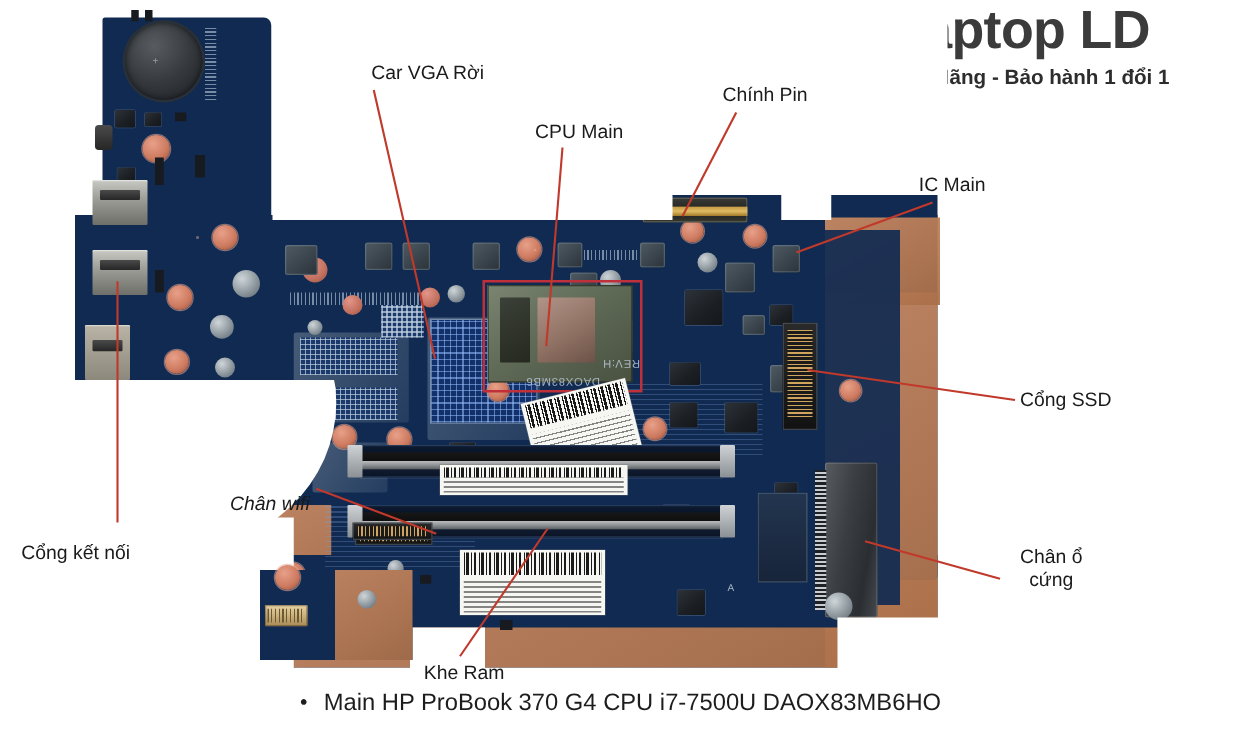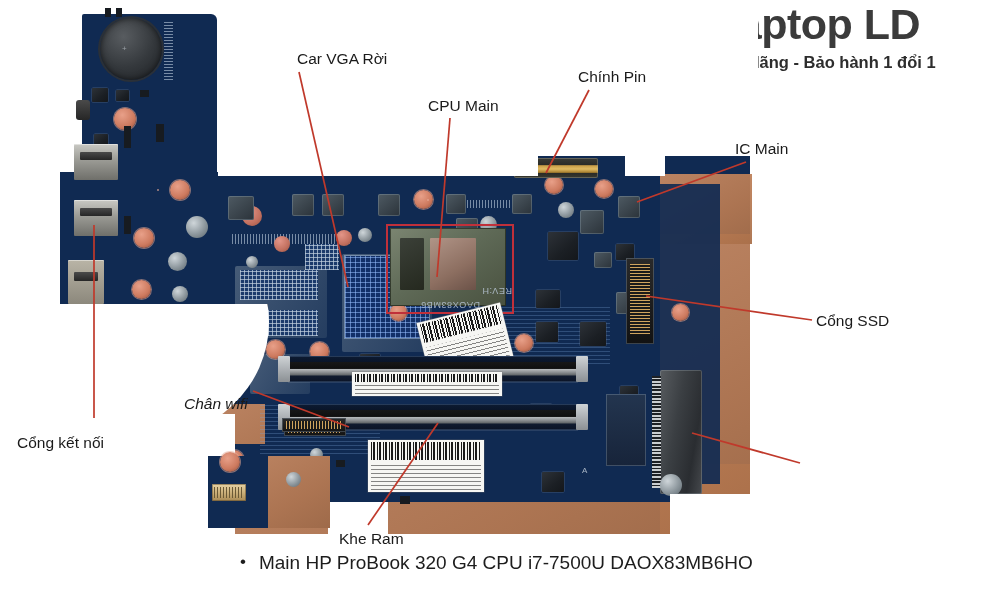--- a/index.html
+++ b/index.html
@@ -423,25 +423,26 @@
   <div class="callout" style="left:297px;top:50px;">Car VGA Rời</div>
 
   <div class="callout" style="left:428px;top:97px;">CPU Main</div>
 
   <div class="callout" style="left:578px;top:68px;">Chính Pin</div>
 
   <div class="callout" style="left:735px;top:140px;">IC Main</div>
 
   <div class="callout" style="left:816px;top:312px;">Cổng SSD</div>
 
+  <div class="callout two-line" style="left:806px;top:437px;">Chân ổ cứng</div>
 
   <div class="callout" style="left:339px;top:530px;">Khe Ram</div>
 
   <div class="callout" style="left:184px;top:395px;font-style:italic;">Chân wifi</div>
 
   <div class="callout" style="left:17px;top:434px;">Cổng kết nối</div>
 
   <div class="caption-row">
     <span class="caption-bullet">•</span>
-    <span class="caption-text">Main HP ProBook 320 G4 CPU i7-7500U DAOX83MB6HO</span>
+    <span class="caption-text">Main HP ProBook 370 G4 CPU i7-7500U DAOX83MB6HO</span>
   </div>
 
 </div>
 
 </body></html>

